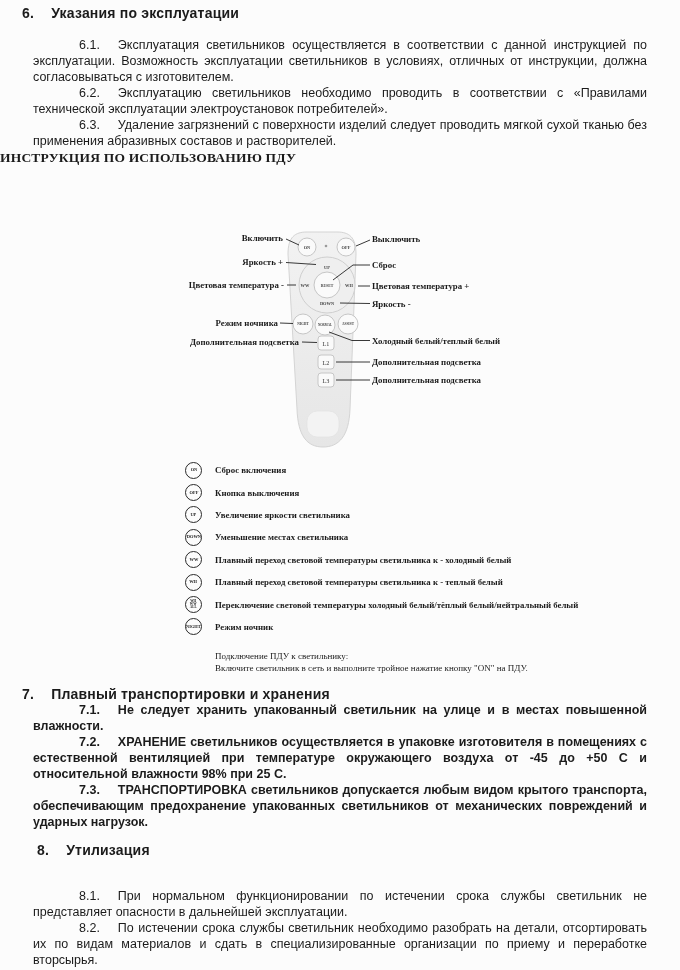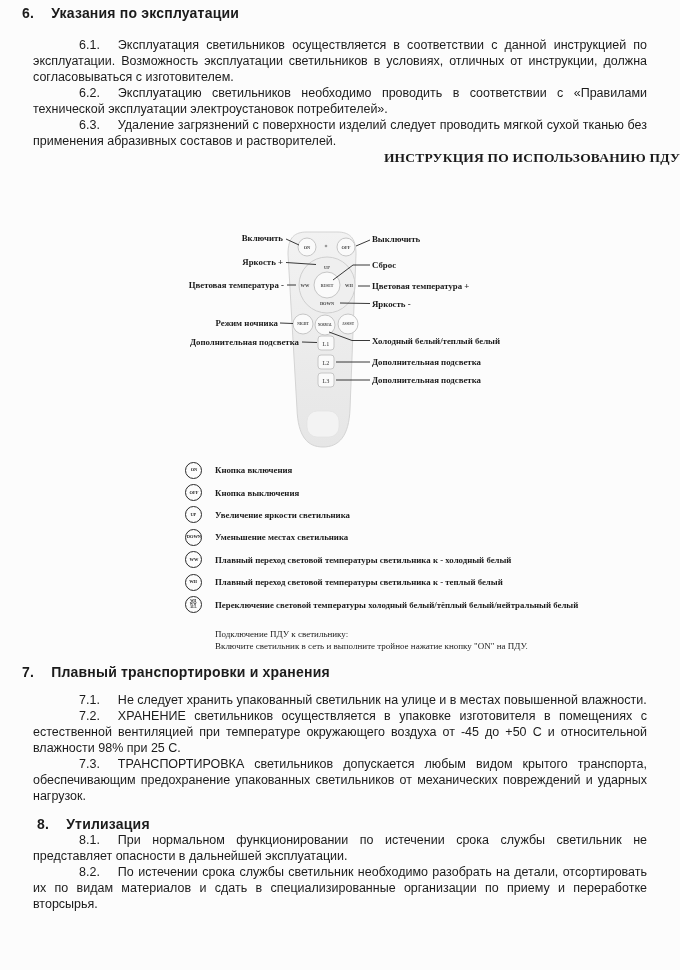--- a/index.html
+++ b/index.html
@@ -17,21 +17,21 @@
   
   .paras{margin:16px 33px 0 33px;}
   .para{
     margin:0;text-align:justify;text-indent:46px;
     font-size:12.5px;line-height:16px;
   }
   .para .pnum{margin-right:18px;}
 
   
   .pdu-title{
-    margin-top:1px;text-align:right;
+    margin-top:1px;text-align:left;
     font-family:"Liberation Serif",serif;font-weight:bold;font-size:13.5px;
     letter-spacing:.2px;
   }
 
   
   .diagram{position:relative;height:293px;}
   .diagram svg{position:absolute;left:0;top:0;}
 
   
   .legend{margin-left:185px;}
@@ -53,22 +53,22 @@
   }
 
   
   .note{
     margin:12px 0 0 215px;
     font-family:"Liberation Serif",serif;font-size:9px;line-height:12px;color:#1b1b1b;
   }
 
   .sec7{margin-top:12px;}
   .sec8{margin-top:12px;margin-left:37px;}
-  .paras.p7{margin-top:12px;}
-  .paras.p8{margin-top:0;}
+  .paras.p7{margin-top:0;font-weight:bold;}
+  .paras.p8{margin-top:30px;}
 </style>
 </head>
 <body>
 
 <div class="page">
 
   <div class="sec-heading">
     <span class="hnum">6.</span>
     <span class="htitle">Указания по эксплуатации</span>
   </div>
@@ -154,21 +154,21 @@
         <text x="372" y="217">Дополнительная подсветка</text>
       </g>
     </svg>
   </div>
 
   <div class="legend">
     <div class="legend-row">
       <span class="legend-circle">
           <span class="legend-key">ON</span>
         </span>
-      <span class="legend-text">Кнопка включения</span>
+      <span class="legend-text">Сброс включения</span>
     </div>
     <div class="legend-row">
       <span class="legend-circle">
           <span class="legend-key">OFF</span>
         </span>
       <span class="legend-text">Кнопка выключения</span>
     </div>
     <div class="legend-row">
       <span class="legend-circle">
           <span class="legend-key">UP</span>
@@ -193,20 +193,26 @@
         </span>
       <span class="legend-text">Плавный переход световой температуры светильника к - теплый белый</span>
     </div>
     <div class="legend-row">
       <span class="legend-circle">
           <span class="legend-key tri">WH
 WW
 ALL</span>
         </span>
       <span class="legend-text">Переключение световой температуры холодный белый/тёплый белый/нейтральный белый</span>
+    </div>
+    <div class="legend-row">
+      <span class="legend-circle">
+          <span class="legend-key">NIGHT</span>
+        </span>
+      <span class="legend-text">Режим ночник</span>
     </div>
   </div>
 
   <div class="note">
     <div>Подключение ПДУ к светильнику:</div>
     <div>Включите светильник в сеть и выполните тройное нажатие кнопку "ON" на ПДУ.</div>
   </div>
 
   <div class="sec-heading sec7">
     <span class="hnum">7.</span>

